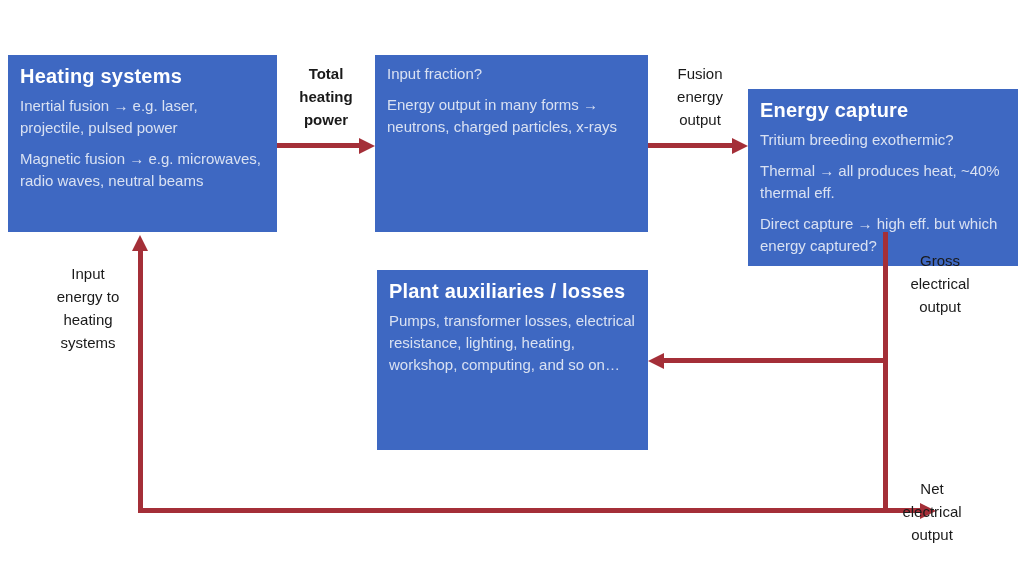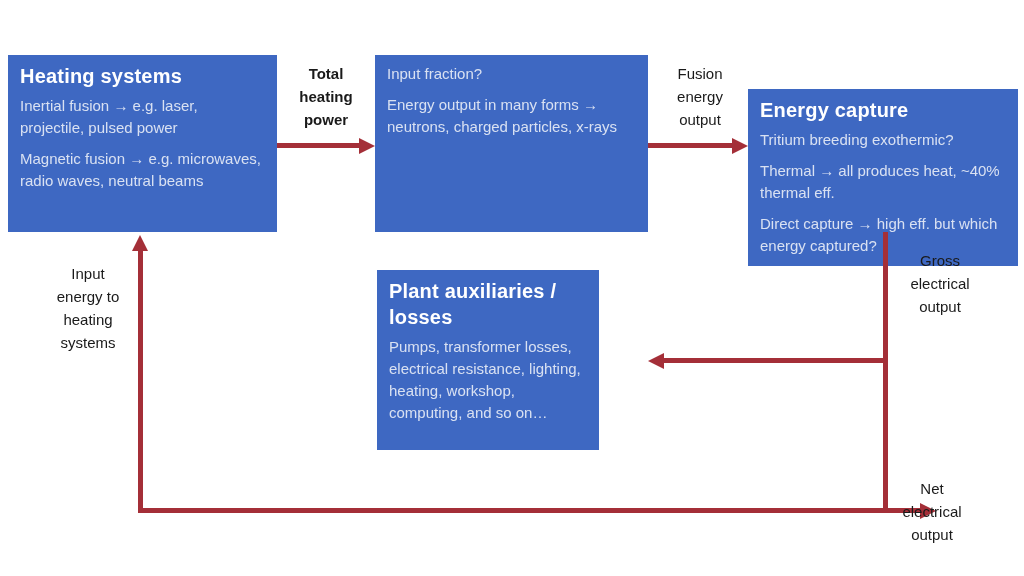--- a/index.html
+++ b/index.html
@@ -32,21 +32,21 @@
   .box p {
     font-size: 15px;
     line-height: 22px;
     margin-bottom: 9px;
   }
   .box p:last-child { margin-bottom: 0; }
 
   #box-heating   { left: 8px;   top: 55px;  width: 269px; height: 177px; }
   #box-fusion    { left: 375px; top: 55px;  width: 273px; height: 177px; }
   #box-capture   { left: 748px; top: 55px;  width: 270px; height: 177px; margin-top: 34px; }
-  #box-auxiliaries { left: 377px; top: 270px; width: 222px; height: 180px; }
+  #box-auxiliaries { left: 377px; top: 270px; width: 271px; height: 180px; }
 
   
   .line {
     position: absolute;
     background: var(--arrow, #A42F38);
   }
   .head {
     position: absolute;
     width: 0; height: 0;
   }

